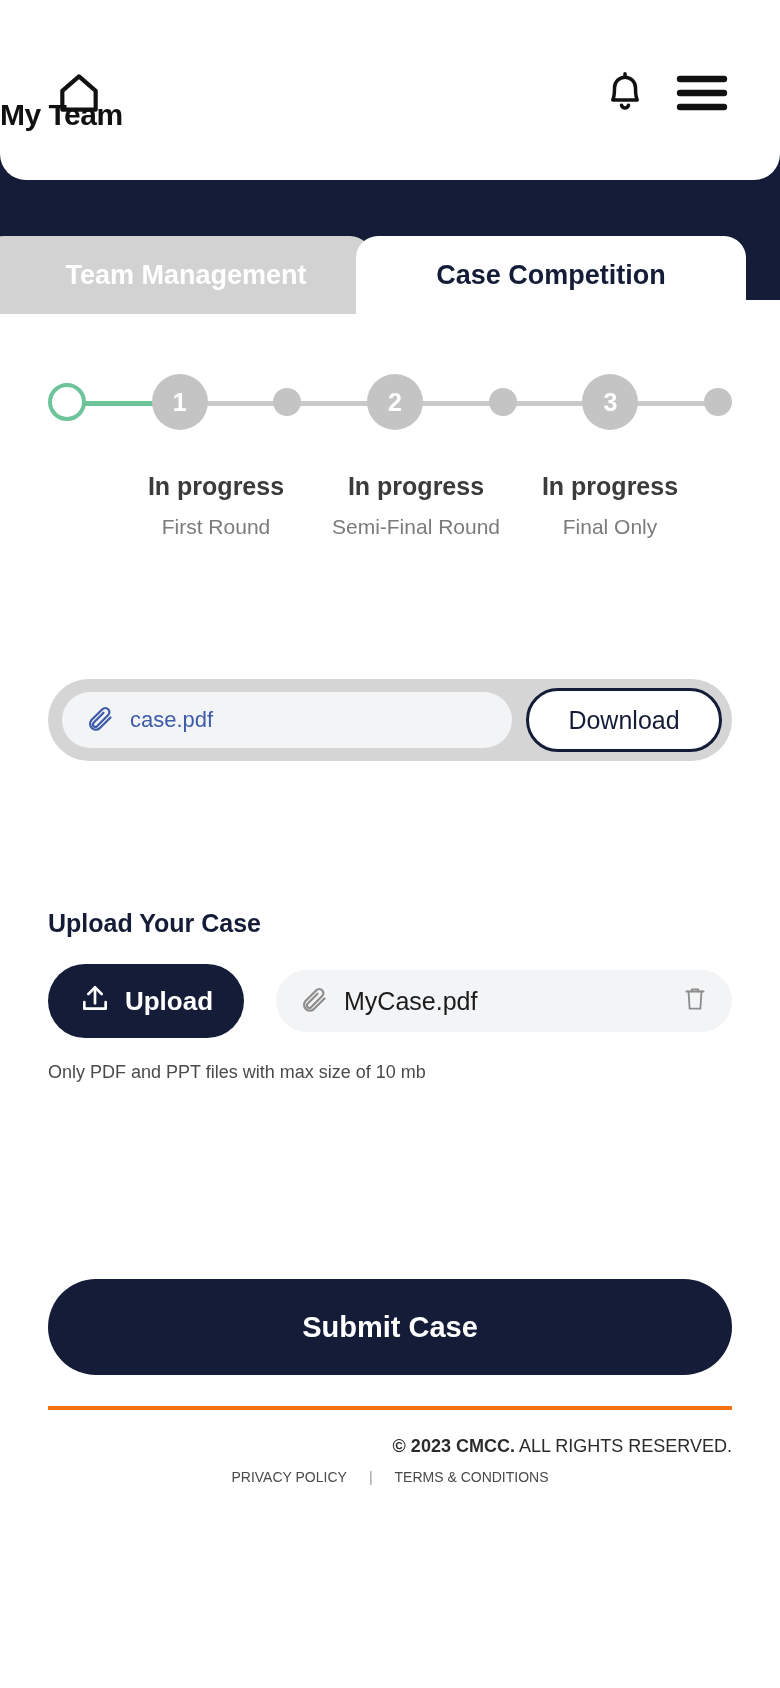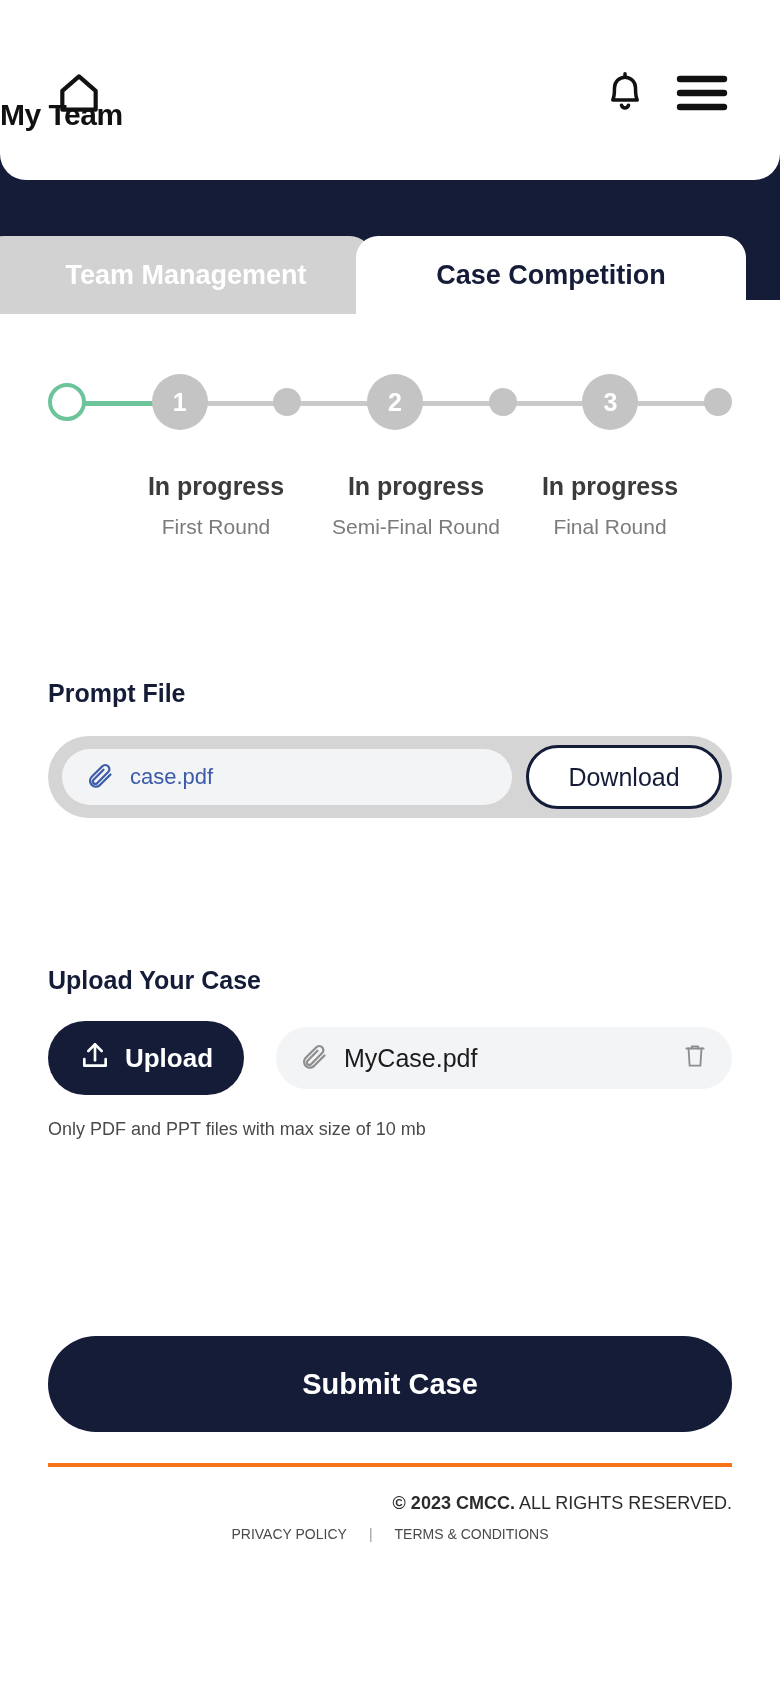--- a/index.html
+++ b/index.html
@@ -410,27 +410,26 @@
       <div class="step-label-group sl-1">
         <div class="step-status">In progress</div>
         <div class="step-round">First Round</div>
       </div>
       <div class="step-label-group sl-2">
         <div class="step-status">In progress</div>
         <div class="step-round">Semi-Final Round</div>
       </div>
       <div class="step-label-group sl-3">
         <div class="step-status">In progress</div>
-        <div class="step-round">Final Round</div>
+        <div class="step-round">Final Only</div>
       </div>
     </div>
 
     
     <div class="prompt-section">
-      <div class="section-title">Prompt File</div>
       <div class="prompt-bar">
         <div class="file-pill">
           <span>
             <svg width="28" height="28" viewBox="0 0 24 24" fill="none" stroke="#3c5ba8" stroke-width="1.9" stroke-linecap="round" stroke-linejoin="round">
               <path d="M21 11.5 L11.5 21 a5 5 0 0 1 -7 -7 L14 4.5 a3.5 3.5 0 0 1 5 5 L9.5 19 a2 2 0 0 1 -3 -3 L15 7.5"></path>
             </svg>
           </span>
           <span class="file-pill-name">case.pdf</span>
         </div>
         <button class="download-btn">Download</button>

